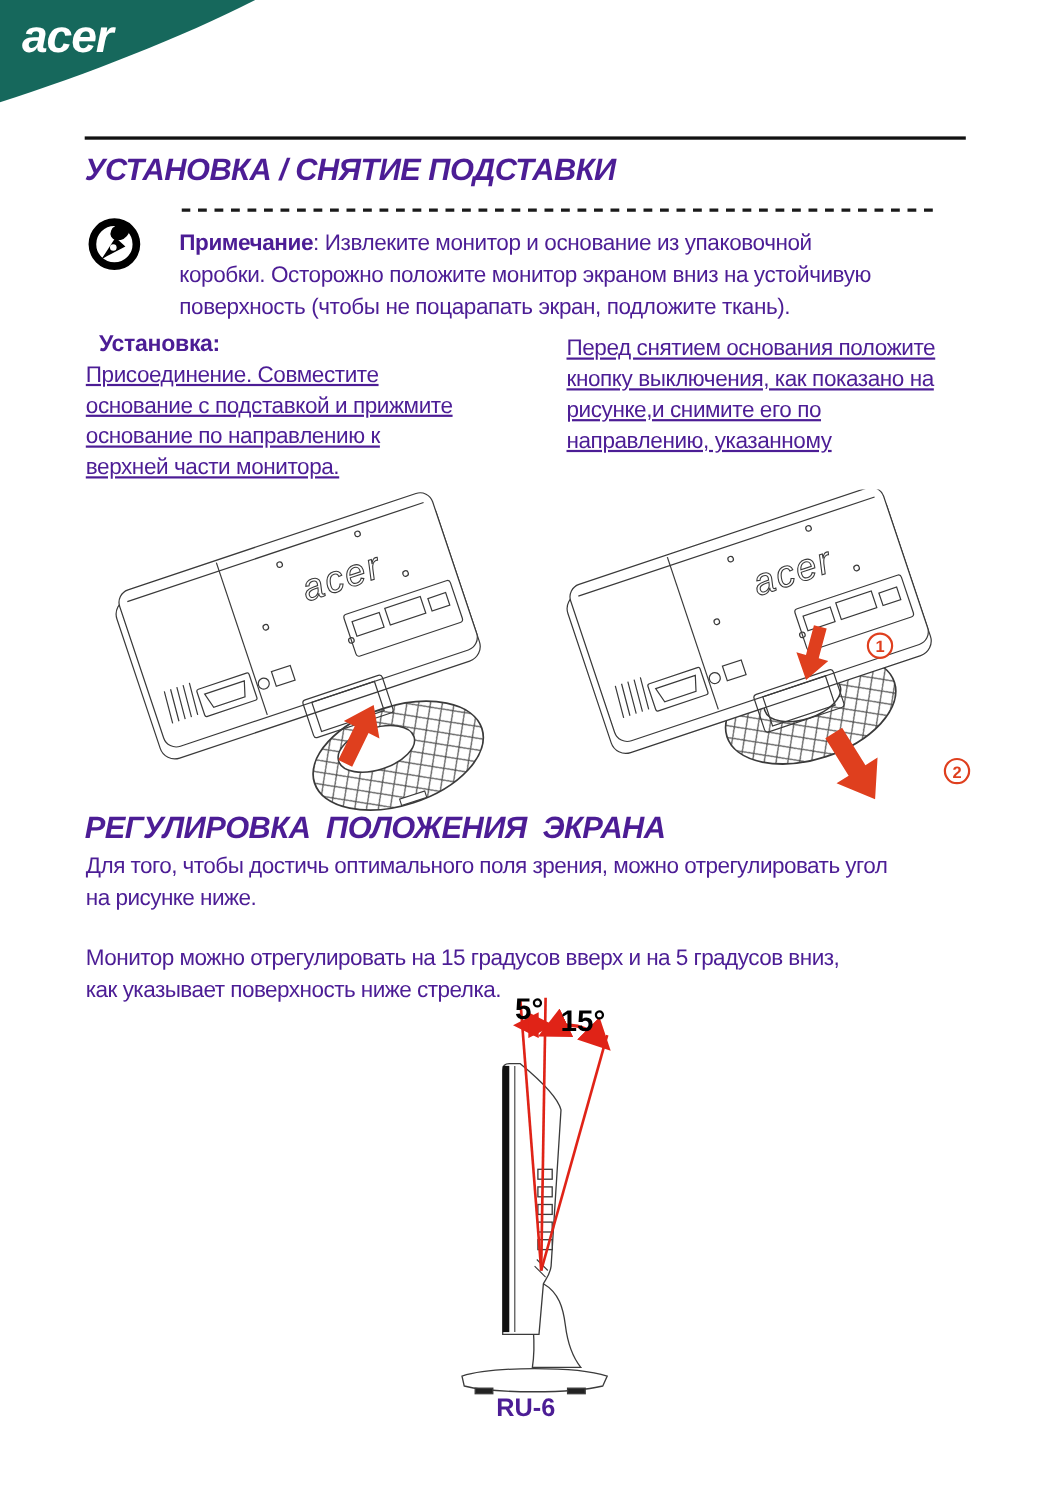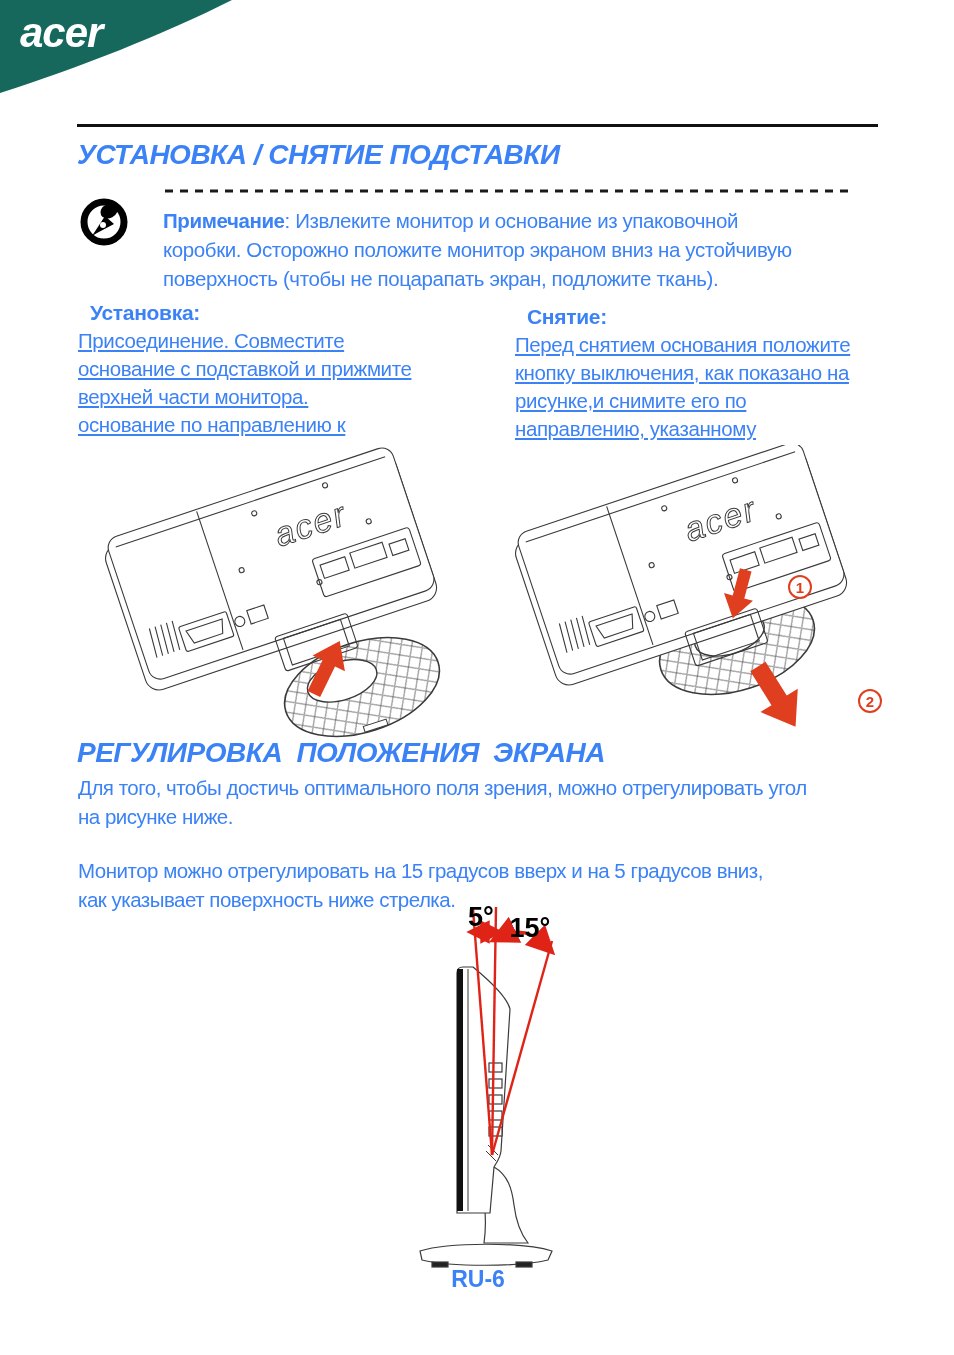--- a/index.html
+++ b/index.html
@@ -1,17 +1,17 @@
 <!DOCTYPE html>
 <html><head>
 <meta charset="utf-8">
 <style>
   html,body{margin:0;padding:0;background:#fff;}
   .page{position:relative;width:954px;height:1355px;background:#fff;overflow:hidden;
-        font-family:"Liberation Sans",sans-serif;color:#3b82f6;}
+        font-family:"Liberation Sans",sans-serif;color:#4c1d95;}
   .abs{position:absolute;}
   .rule-solid{height:3px;background:#111;}
   .sec-title{font-size:28px;font-weight:bold;font-style:italic;letter-spacing:-0.5px;white-space:nowrap;}
   .sec-title.wide{word-spacing:7px;}
   .body-txt{font-size:20.5px;letter-spacing:-0.4px;line-height:28px;text-decoration:underline;}
   .note-txt{font-size:20.5px;letter-spacing:-0.4px;line-height:29px;}
   .col-head{font-size:21px;font-weight:bold;letter-spacing:-0.3px;line-height:28px;margin-left:12px;}
   .para{font-size:20.5px;letter-spacing:-0.5px;line-height:28.5px;}
   .pageno{font-size:23px;font-weight:bold;text-align:center;}
   svg text{font-family:"Liberation Sans",sans-serif;}
@@ -45,27 +45,26 @@
     <div><b>Примечание</b><span>: Извлеките монитор и основание из упаковочной</span></div>
     <div>коробки. Осторожно положите монитор экраном вниз на устойчивую</div>
     <div>поверхность (чтобы не поцарапать экран, подложите ткань).</div>
   </div>
 
   <div class="abs" style="left:78px;top:299px;width:420px;">
     <div class="col-head">Установка:</div>
     <div class="body-txt">
       <div>Присоединение. Совместите</div>
       <div>основание с подставкой и прижмите</div>
+      <div>основание по направлению к</div>
       <div>верхней части монитора.</div>
-      <div>основание по направлению к</div>
     </div>
   </div>
 
   <div class="abs" style="left:515px;top:303px;width:420px;">
-    <div class="col-head">Снятие:</div>
     <div class="body-txt">
       <div>Перед снятием основания положите</div>
       <div>кнопку выключения, как показано на</div>
       <div>рисунке,и снимите его по</div>
       <div>направлению, указанному</div>
     </div>
   </div>
 
   <svg class="abs" style="left:75px;top:445px;" width="400" height="295" viewBox="0 0 400 295">
     <defs>

